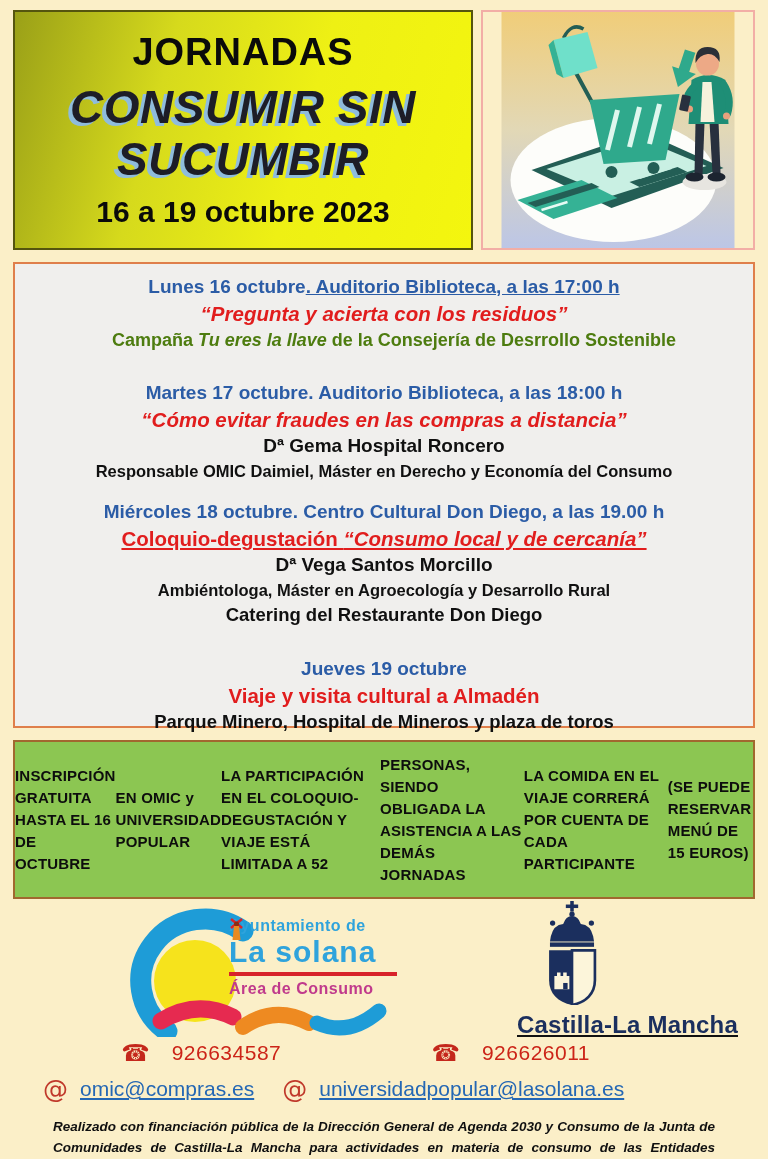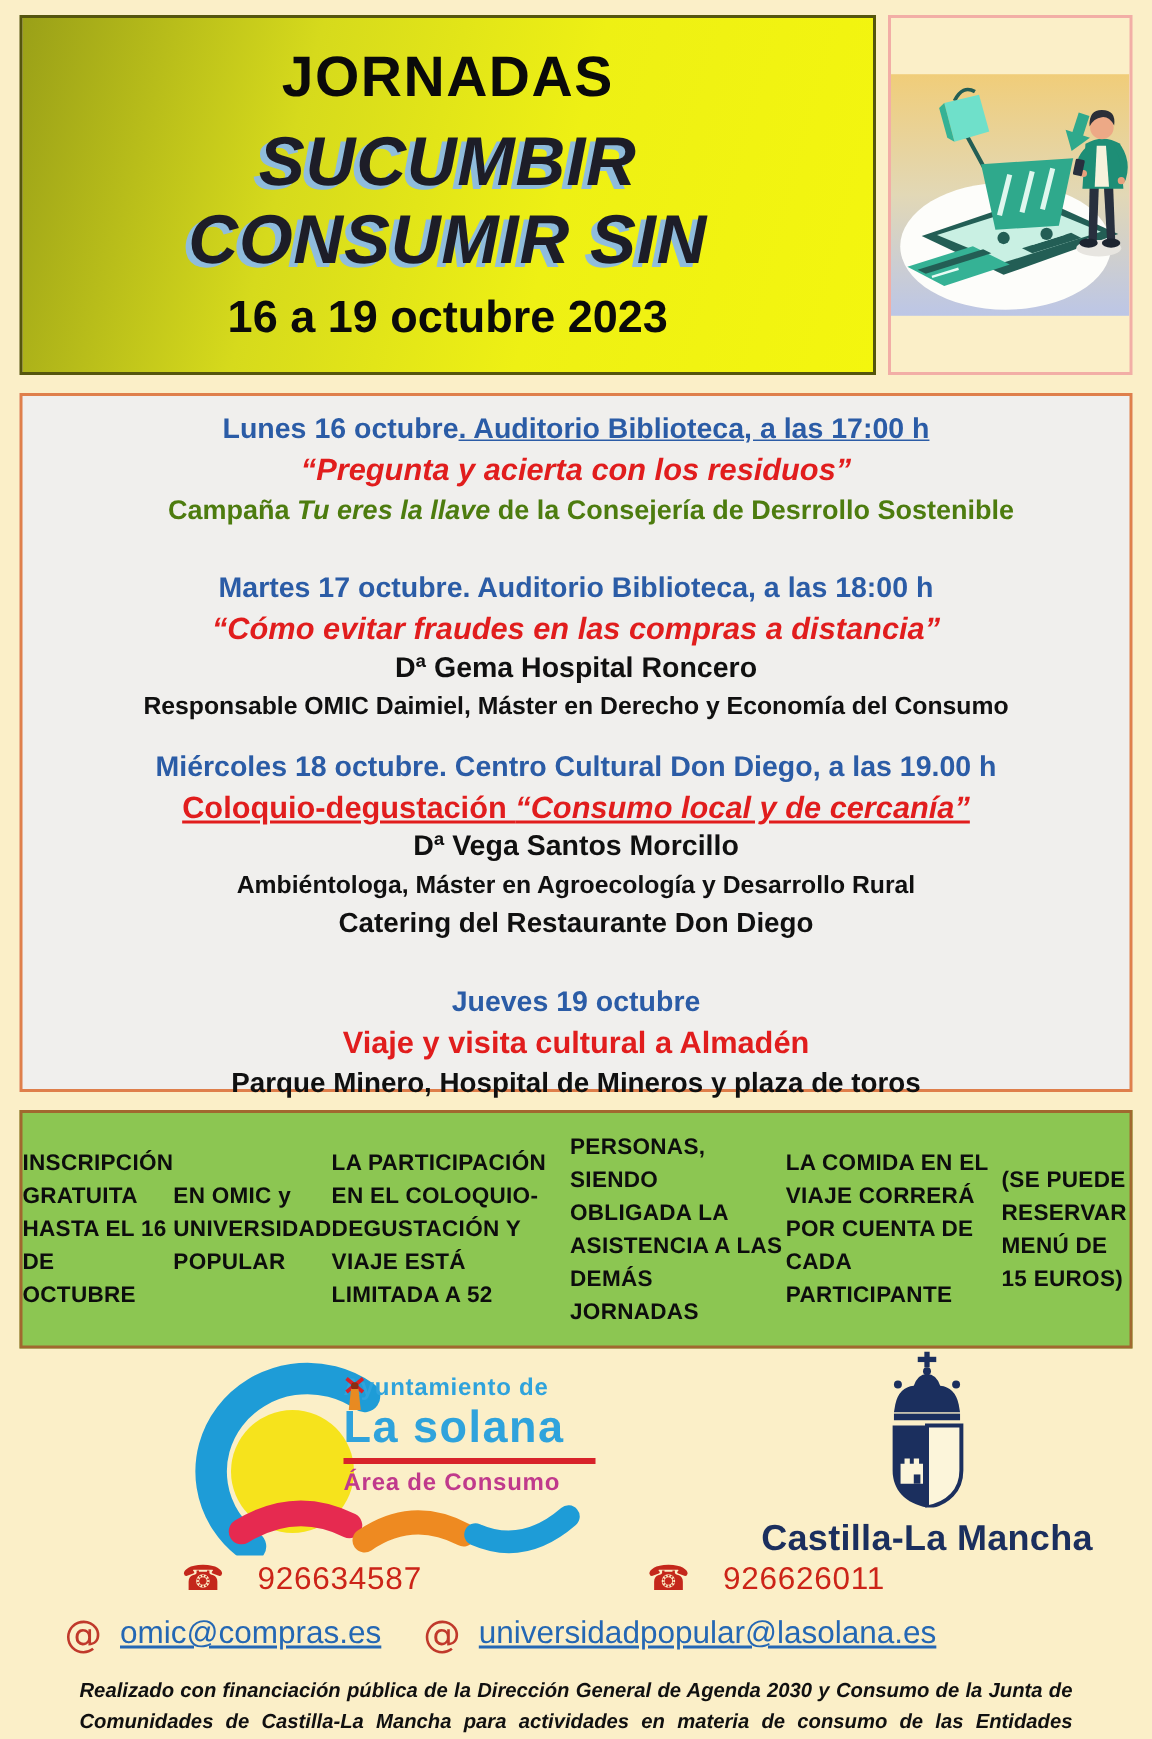--- a/index.html
+++ b/index.html
@@ -8,21 +8,21 @@
     width:768px; height:1159px; overflow:hidden;
     background:#FBEFC8;
     font-family:"Liberation Sans", sans-serif;
     color:#111;
   }
   .poster { width:768px; height:1159px; padding:10px 13px 0 13px; }
 
   
   .header-row { display:flex; gap:8px; height:240px; }
   .title-box {
-    width:571px; height:240px;
+    width:460px; height:240px;
     border:2px solid #55550e;
     background:linear-gradient(105deg,#9aa018 0%,#d6da1c 32%,#eef014 62%,#f4f60e 100%);
     display:flex; flex-direction:column; align-items:center; justify-content:center;
   }
   .kicker { font-size:38px; font-weight:900; letter-spacing:1px; color:#0a0a0a; }
   .main-title {
     margin:8px 0 10px; text-align:center;
     font-size:46px; line-height:1.12; font-weight:900; font-style:italic;
     color:#1d1d27; letter-spacing:.5px;
     text-shadow:-4px 3px 0 #8fbcdc;
@@ -60,21 +60,21 @@
 
   
   .logos-row { margin-top:6px; height:130px; display:flex; align-items:center; }
   .lasolana { position:relative; width:300px; height:130px; margin-left:90px; }
   .lasolana svg { position:absolute; left:0; top:0; }
   .ls-text { position:absolute; left:126px; top:12px; width:180px; }
   .ls-line1 { color:#2fa3dc; font-size:16px; font-weight:600; letter-spacing:.5px; }
   .ls-line2 { color:#2fa3dc; font-size:30px; font-weight:600; letter-spacing:1px; display:flex; align-items:flex-end; gap:4px; }
   .ls-rule  { width:168px; height:3.5px; background:#d8232a; margin:3px 0 4px; }
   .ls-line3 { color:#c03a8c; font-size:16px; font-weight:600; letter-spacing:.5px; }
-  .clm { margin-left:auto; margin-right:22px; text-align:center; width:230px; }
+  .clm { margin-left:auto; margin-right:8px; width:230px;text-decoration:underline; }
   .clm-label { margin-top:2px; font-size:24px; font-weight:800; color:#1b2f5e; letter-spacing:.2px; }
 
   
   .phones-row { display:flex; gap:150px; margin:4px 0 0 108px; align-items:center; height:28px; }
   .phone { display:flex; align-items:center; gap:22px; }
   .phone-glyph { font-family:"DejaVu Sans", sans-serif; color:#c4271b; font-size:23px; line-height:1; }
   .phone-num { color:#cc2418; font-size:21px; letter-spacing:.5px; }
   .emails-row { display:flex; gap:28px; margin:6px 0 0 30px; align-items:center; height:32px; }
   .email { display:flex; align-items:center; gap:12px; }
   .at-glyph { color:#c0392b; font-size:25px; line-height:1; font-family:"DejaVu Sans", sans-serif; }
@@ -89,22 +89,22 @@
 </style>
 </head>
 <body>
 
 <div class="poster">
 
   <div class="header-row">
     <div class="title-box">
       <div class="kicker">JORNADAS</div>
       <div class="main-title">
+        <div>CONSUMIR SIN</div>
         <div>SUCUMBIR</div>
-        <div>CONSUMIR SIN</div>
       </div>
       <div class="dates">16 a 19 octubre 2023</div>
     </div>
     <div class="illu-box">
       <svg viewBox="0 0 233 236">
         <defs>
           <linearGradient id="sky" x1="0" y1="0" x2="0" y2="1">
             <stop offset="0" stop-color="#f0cd79"></stop>
             <stop offset="0.5" stop-color="#e2d8b6"></stop>
             <stop offset="1" stop-color="#bcc6e6"></stop>

